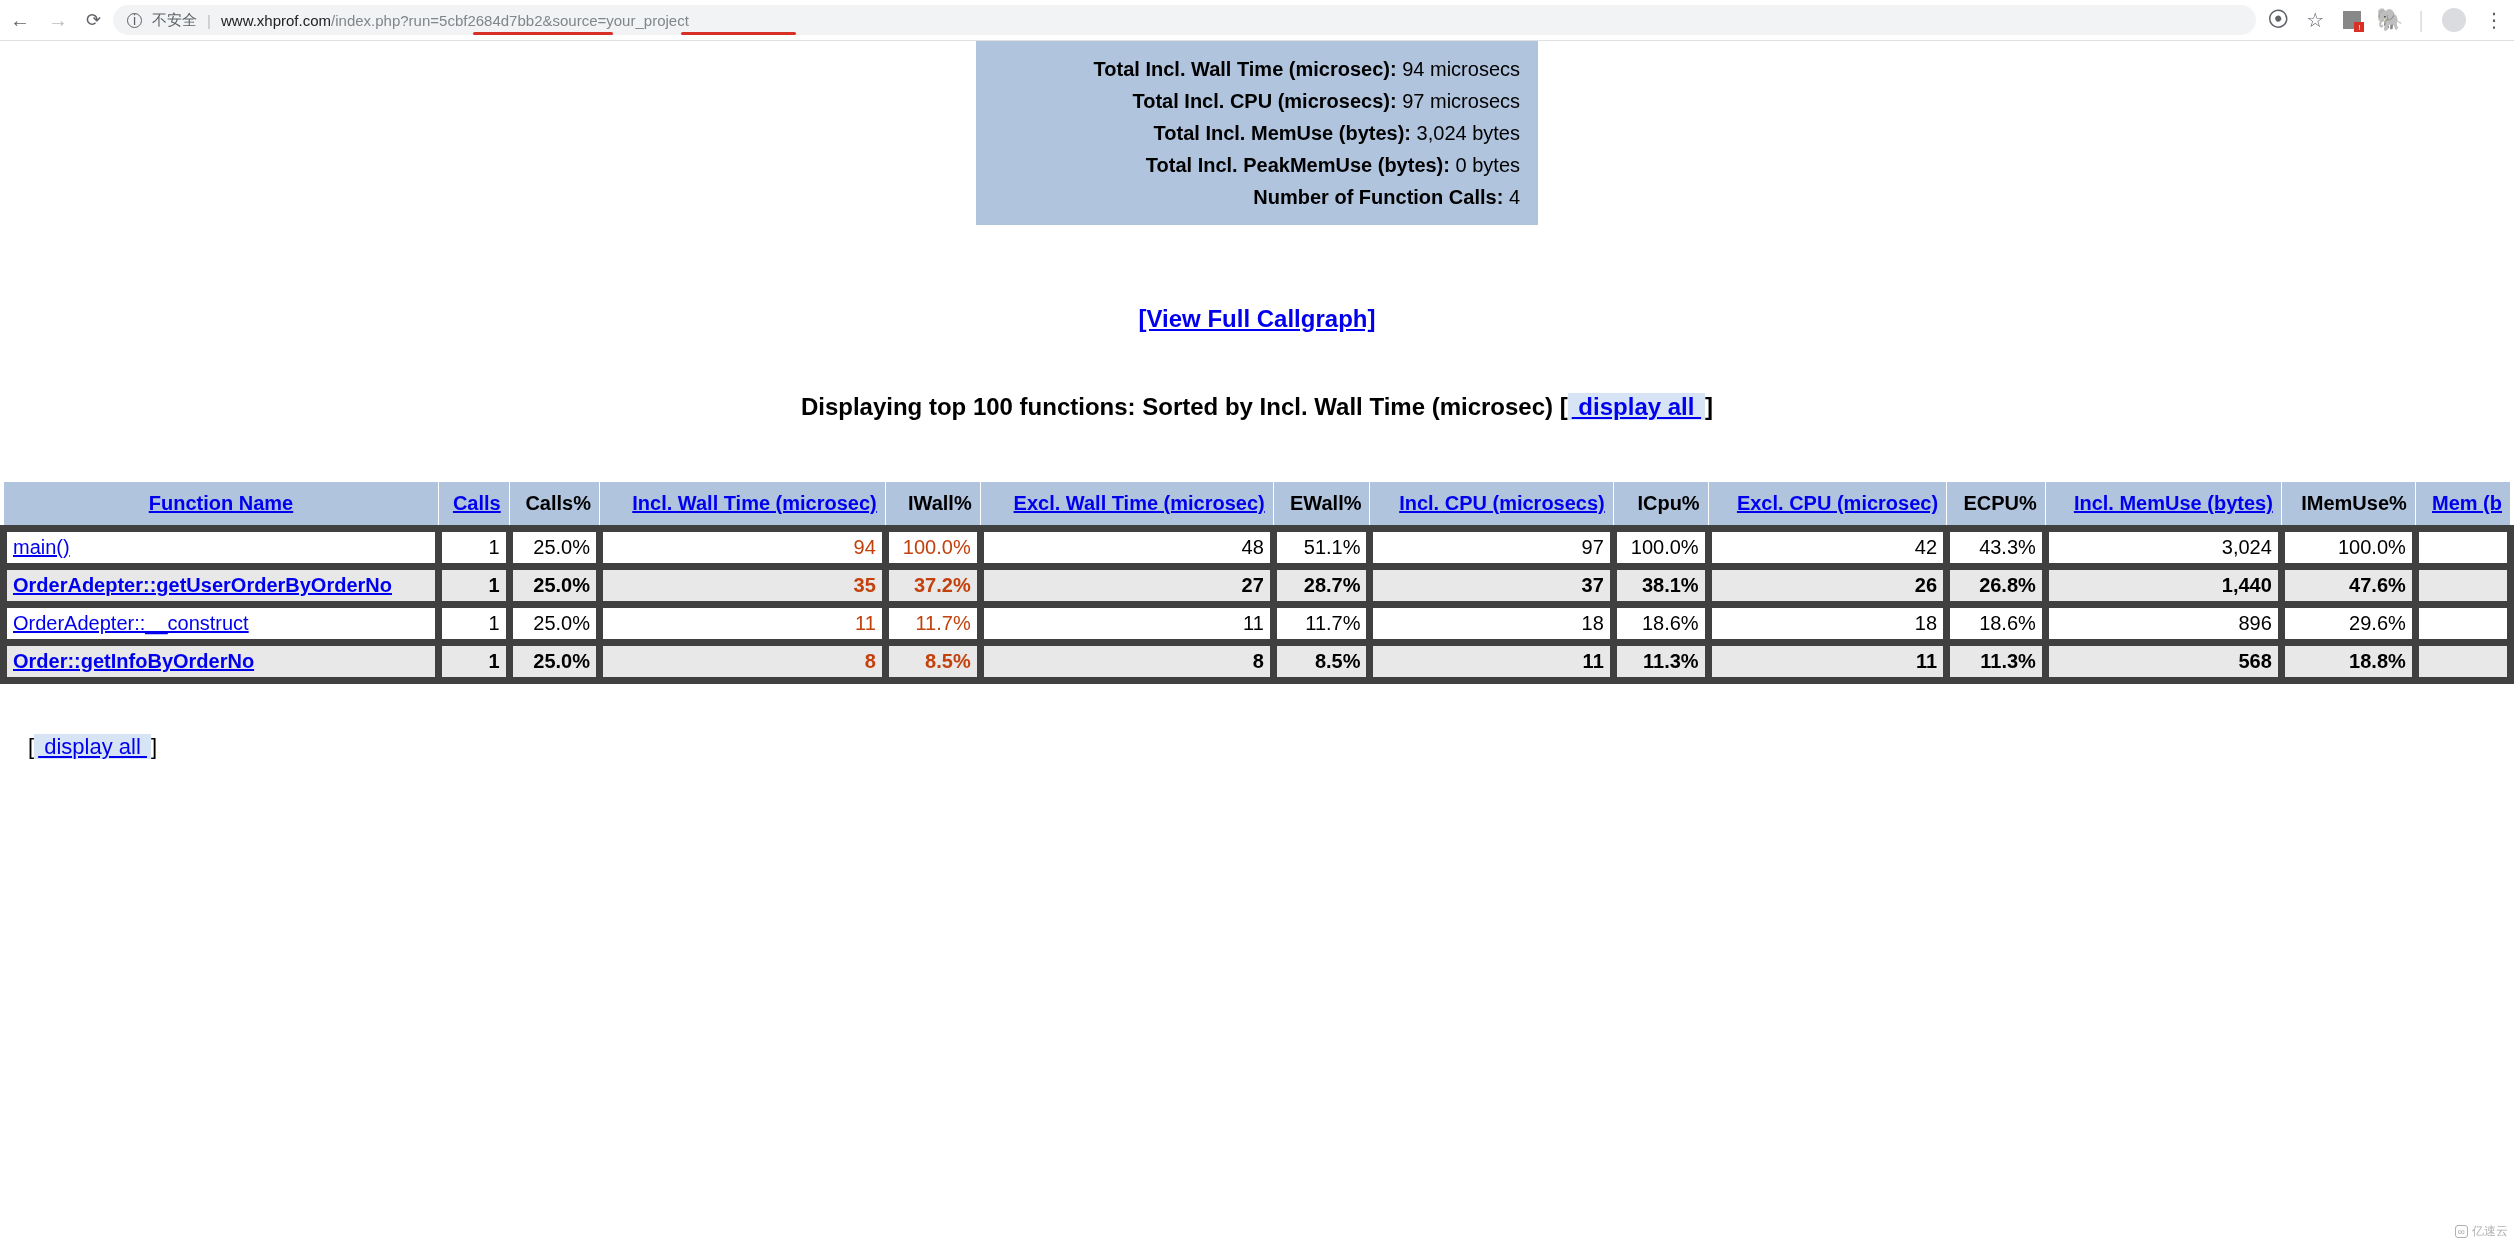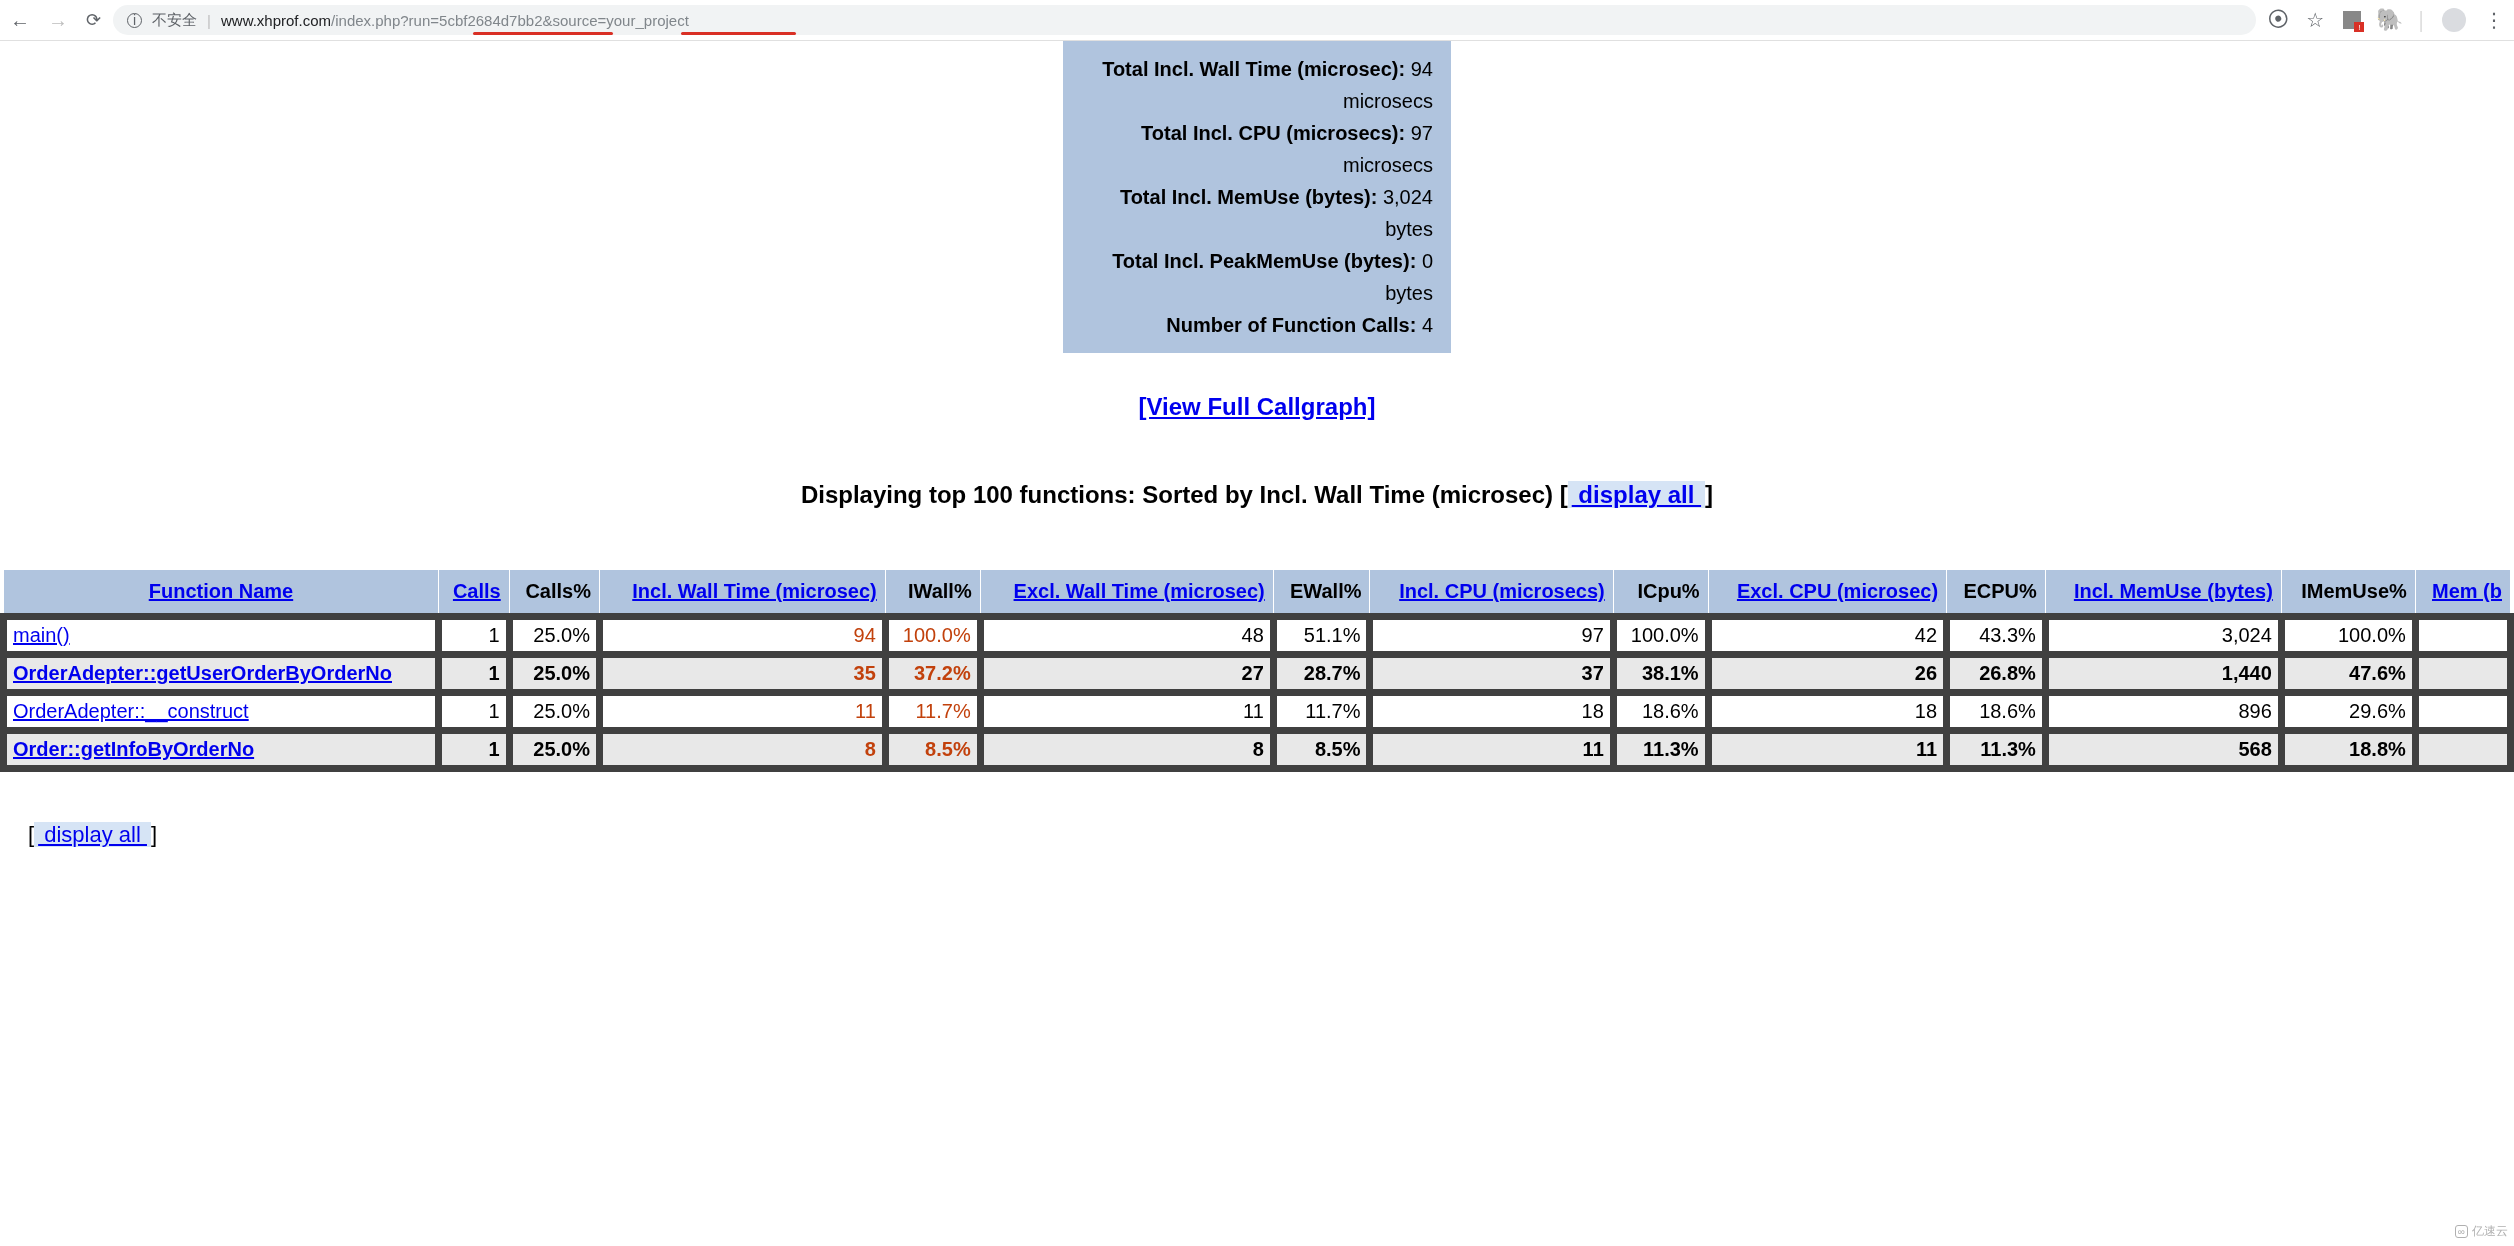--- a/index.html
+++ b/index.html
@@ -19,23 +19,23 @@
 .url .path { color: #80868b; }
 .underline-red { position: absolute; height: 3px; background: #d93025; border-radius: 2px; }
 .chrome-right { display: flex; align-items: center; gap: 18px; }
 .ext-icon { width: 20px; height: 20px; display: inline-flex; align-items: center; justify-content: center; }
 .star { color: #5f6368; font-size: 20px; }
 .avatar { width: 24px; height: 24px; background: #dadce0; border-radius: 50%; }
 .kebab { color: #5f6368; font-size: 20px; }
 
 
 .content { padding: 0; }
-.summary-box { background: #b0c4de; width: 388px; margin: 0 auto; padding: 12px 18px; text-align: right; font-size: 20px; line-height: 1.6; }
+.summary-box { background: #b0c4de; width: 562px; margin: 0 auto; padding: 12px 18px; text-align: right; font-size: 20px; line-height: 1.6; }
 .summary-box b { font-weight: bold; }
-.callgraph-link { text-align: center; margin: 40px 0 60px; font-size: 24px; font-weight: bold; }
+.callgraph-link { text-align: center; margin: 80px 0 60px; font-size: 24px; font-weight: bold; }
 .callgraph-link a { color: #0000EE; text-decoration: underline; }
 .display-heading { text-align: center; font-size: 24px; font-weight: bold; margin-bottom: 60px; margin-top: 16px; }
 .display-heading a { color: #0000EE; background: #d6e4f5; text-decoration: underline; padding: 0 4px; }
 
 
 .profile-table { width: 100%; border-collapse: collapse; font-size: 20px; }
 .profile-table th { background: #b0c4de; border: 1px solid #fff; padding: 10px 8px; vertical-align: bottom; font-weight: bold; }
 .profile-table th a { color: #0000EE; text-decoration: underline; }
 .profile-table th.left { text-align: center; }
 .profile-table th.right { text-align: right; }

